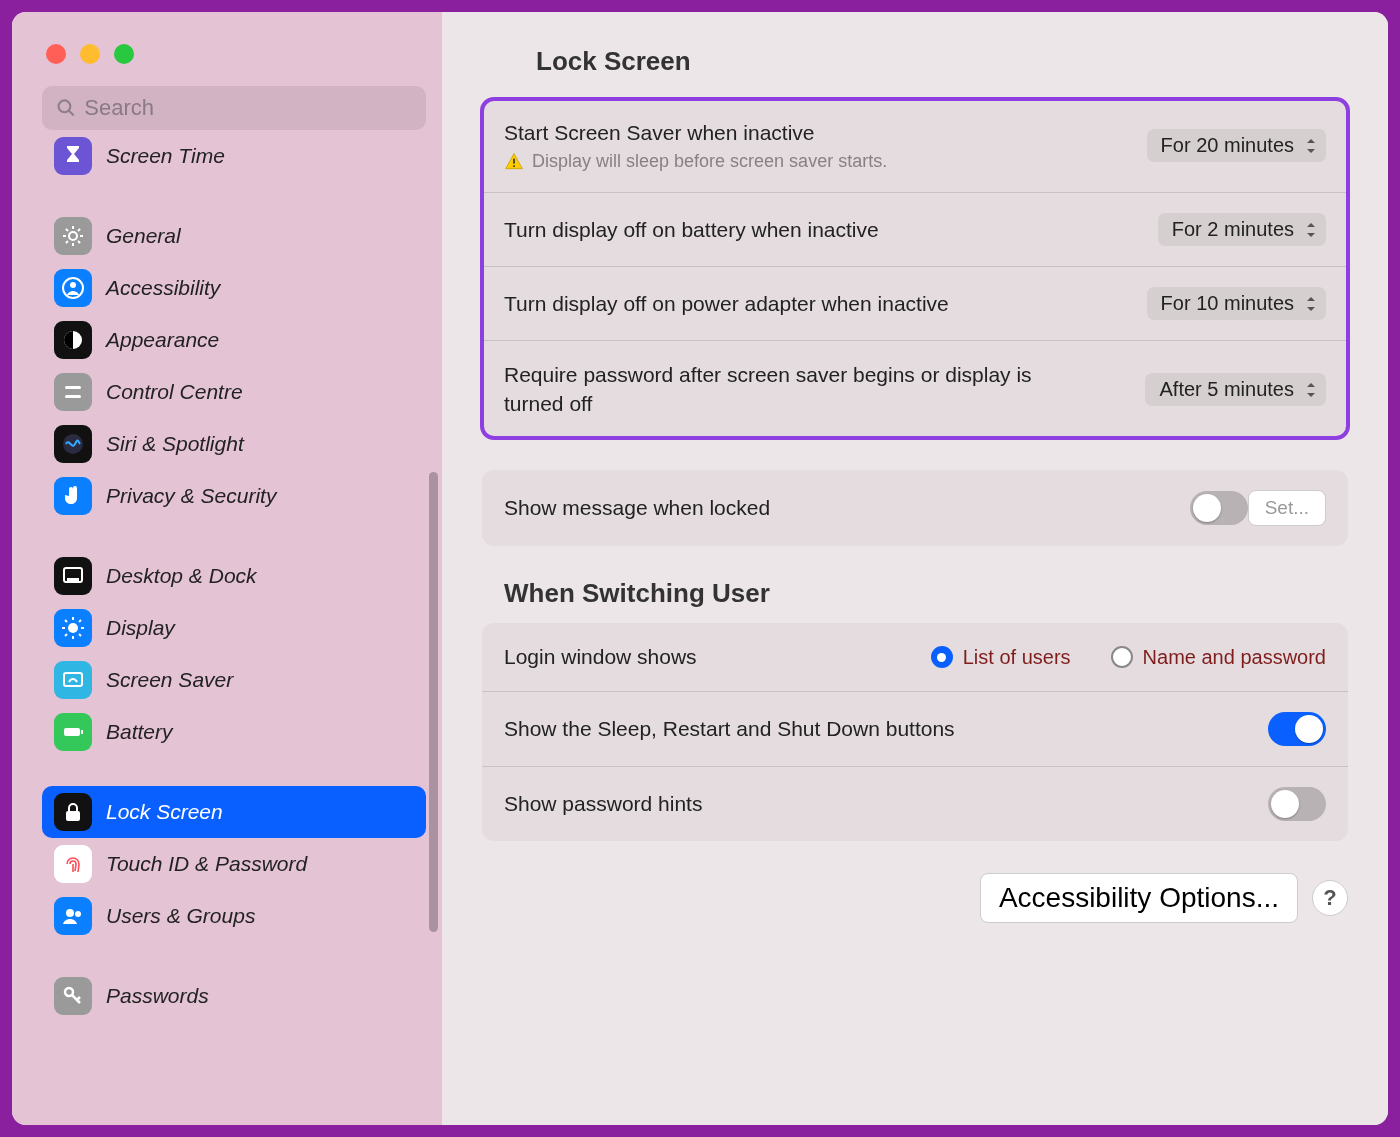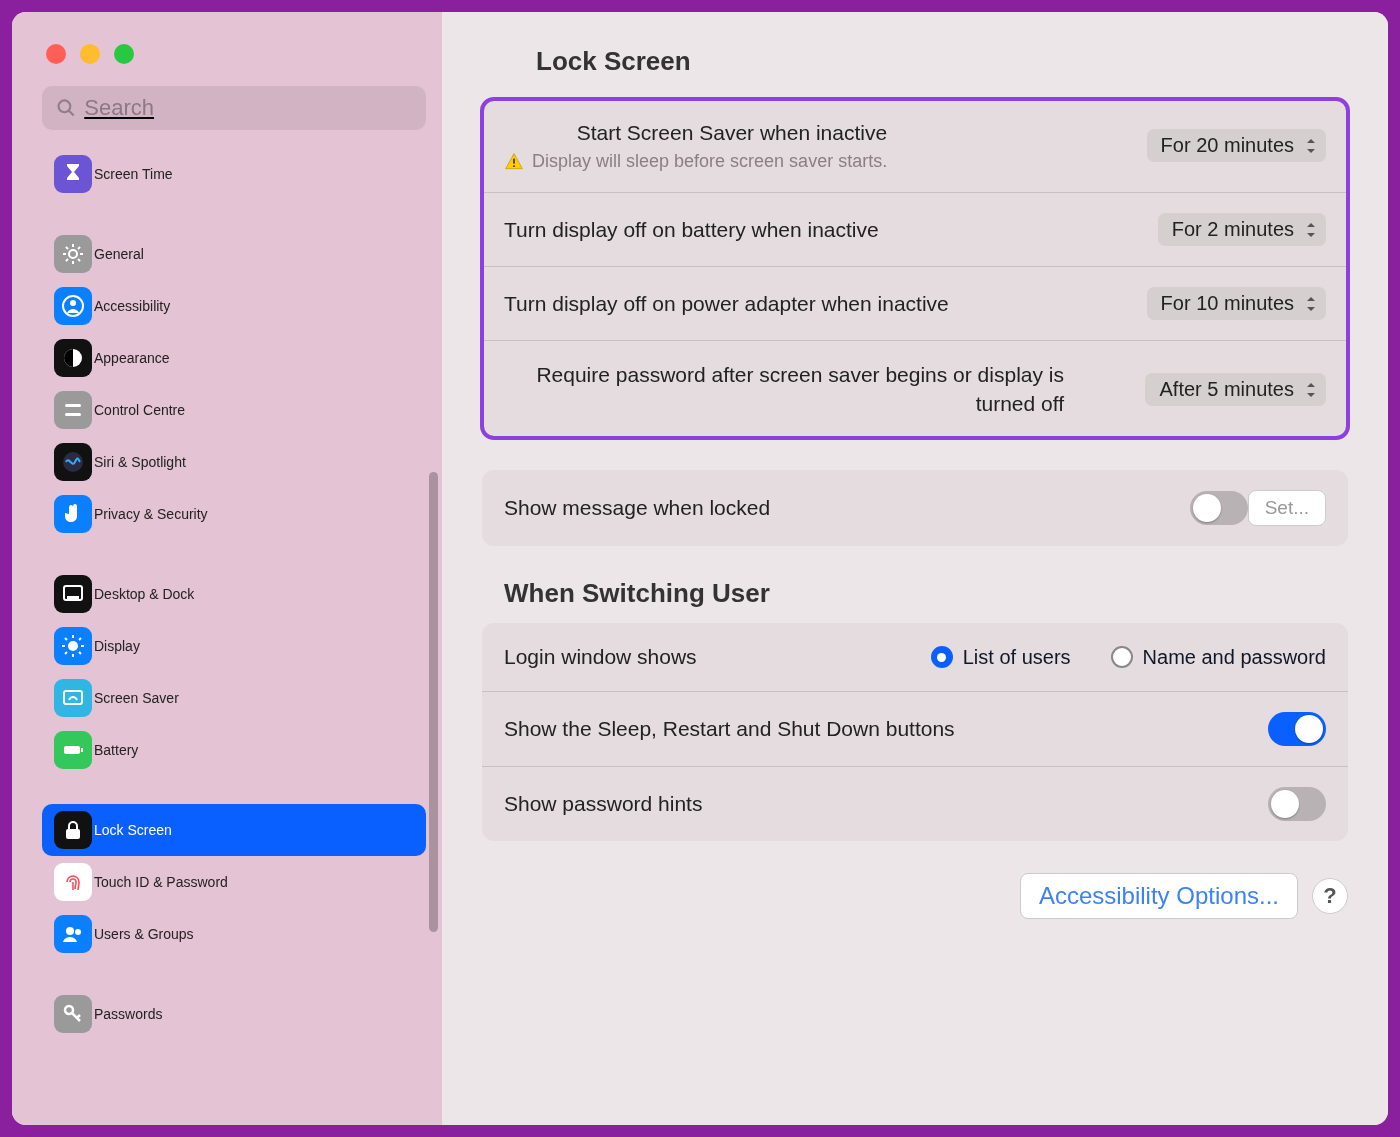--- a/index.html
+++ b/index.html
@@ -41,48 +41,47 @@
     .dot.red   { background: #ff5f57; }
     .dot.yel   { background: #febc2e; }
     .dot.grn   { background: #28c840; }
     .search-box {
       background: rgba(0,0,0,0.08);
       border-radius: 10px;
       height: 44px;
       display: flex;
       align-items: center;
       padding: 0 14px;
-      margin-bottom: 18px;
-      text-decoration: underline;
     }
     .search-box svg { opacity: 0.55; margin-right: 8px; }
     .search-box input {
       border: none;
       background: transparent;
       font-size: 22px;
       color: #555;
       outline: none;
       width: 100%;
     }
     .search-box input::placeholder { color: #8a7a84; }
     .side-list {
       overflow-y: auto;
       flex: 1;
     }
     .side-spacer { height: 28px; }
     .side-item {
       display: flex;
       align-items: center;
-      gap: 2px;
+      gap: 14px;
       height: 52px;
       padding: 0 12px;
       border-radius: 10px;
-      font-size: 14px;
+      font-size: 21px;
       color: #222;
       cursor: pointer;
+      font-style: italic;
     }
     .side-item.selected {
       background: #0a60ff;
       color: #fff;
     }
     .side-icon {
       width: 38px;
       height: 38px;
       border-radius: 9px;
       display: flex;
@@ -124,21 +123,20 @@
       justify-content: space-between;
       padding: 20px 22px;
       border-bottom: 1px solid rgba(0,0,0,0.12);
       gap: 24px;
     }
     .row:last-child { border-bottom: none; }
     .row-label {
       font-size: 21px;
       color: #222;
       line-height: 1.35;
-      text-align: right;
     }
     .row-sub {
       font-size: 18px;
       color: #8a8084;
       display: flex;
       align-items: center;
       gap: 8px;
       margin-top: 4px;
     }
     .warn-tri {
@@ -157,21 +155,21 @@
       cursor: pointer;
       white-space: nowrap;
     }
     .sec-title {
       font-size: 26px;
       font-weight: 700;
       color: #333;
       margin: 0 0 14px 22px;
     }
     .radio-group { display:flex; gap: 40px; align-items:center;}
-    .radio-opt { display:flex; align-items:center; gap: 10px; font-size: 20px; color:#0f172a; cursor:pointer;}
+    .radio-opt { display:flex; align-items:center; gap: 10px; font-size: 20px; color:#7f1d1d; cursor:pointer;}
     .radio {
       width: 22px; height: 22px; border-radius: 50%;
       border: 2px solid #888; background:#fff;
       display:flex; align-items:center; justify-content:center;
     }
     .radio.on { border-color:#0a60ff; background:#0a60ff; }
     .radio.on::after { content:""; width:9px; height:9px; border-radius:50%; background:#fff;}
     .toggle {
       width: 58px; height: 34px; border-radius: 17px;
       background:#b8b2b4; position:relative; cursor:pointer;
@@ -191,21 +189,21 @@
       font-size: 19px;
       color: #999;
       cursor: not-allowed;
     }
     .footer {
       display:flex; justify-content:flex-end; gap:14px; margin-top:8px;
       align-items:center;
     }
     .push-btn {
       background:#fff; border:1px solid #ccc; border-radius:8px;
-      padding: 8px 18px; font-size: 24px; color:#3b82f6; cursor:pointer;
+      padding: 8px 18px; font-size: 28px; color:#000000; cursor:pointer;
     }
     .help-btn {
       width:36px; height:36px; border-radius:50%;
       background:#fff; border:1px solid #ccc;
       font-size:22px; font-weight:700; color:#555;
       display:flex;align-items:center;justify-content:center;cursor:pointer;
     }
   </style>
 </head>
 <body>

